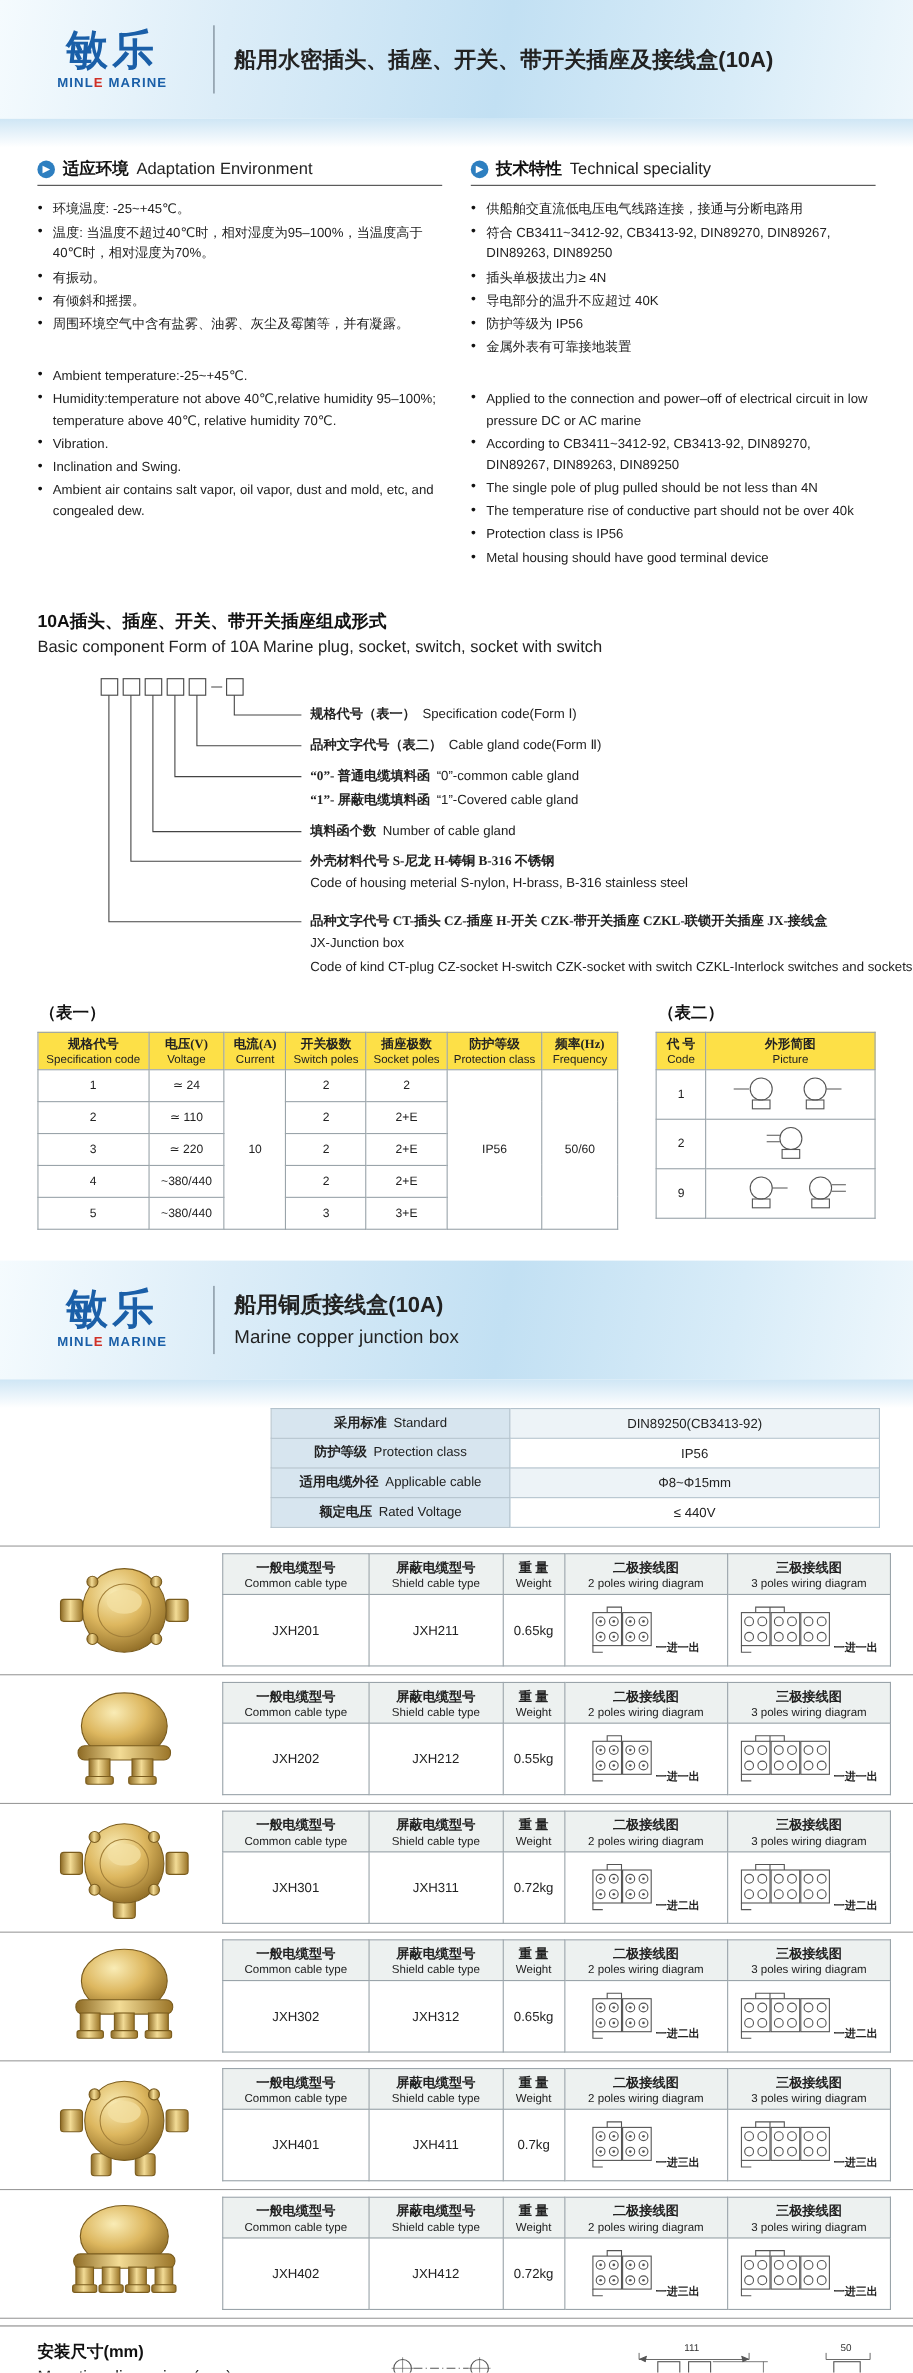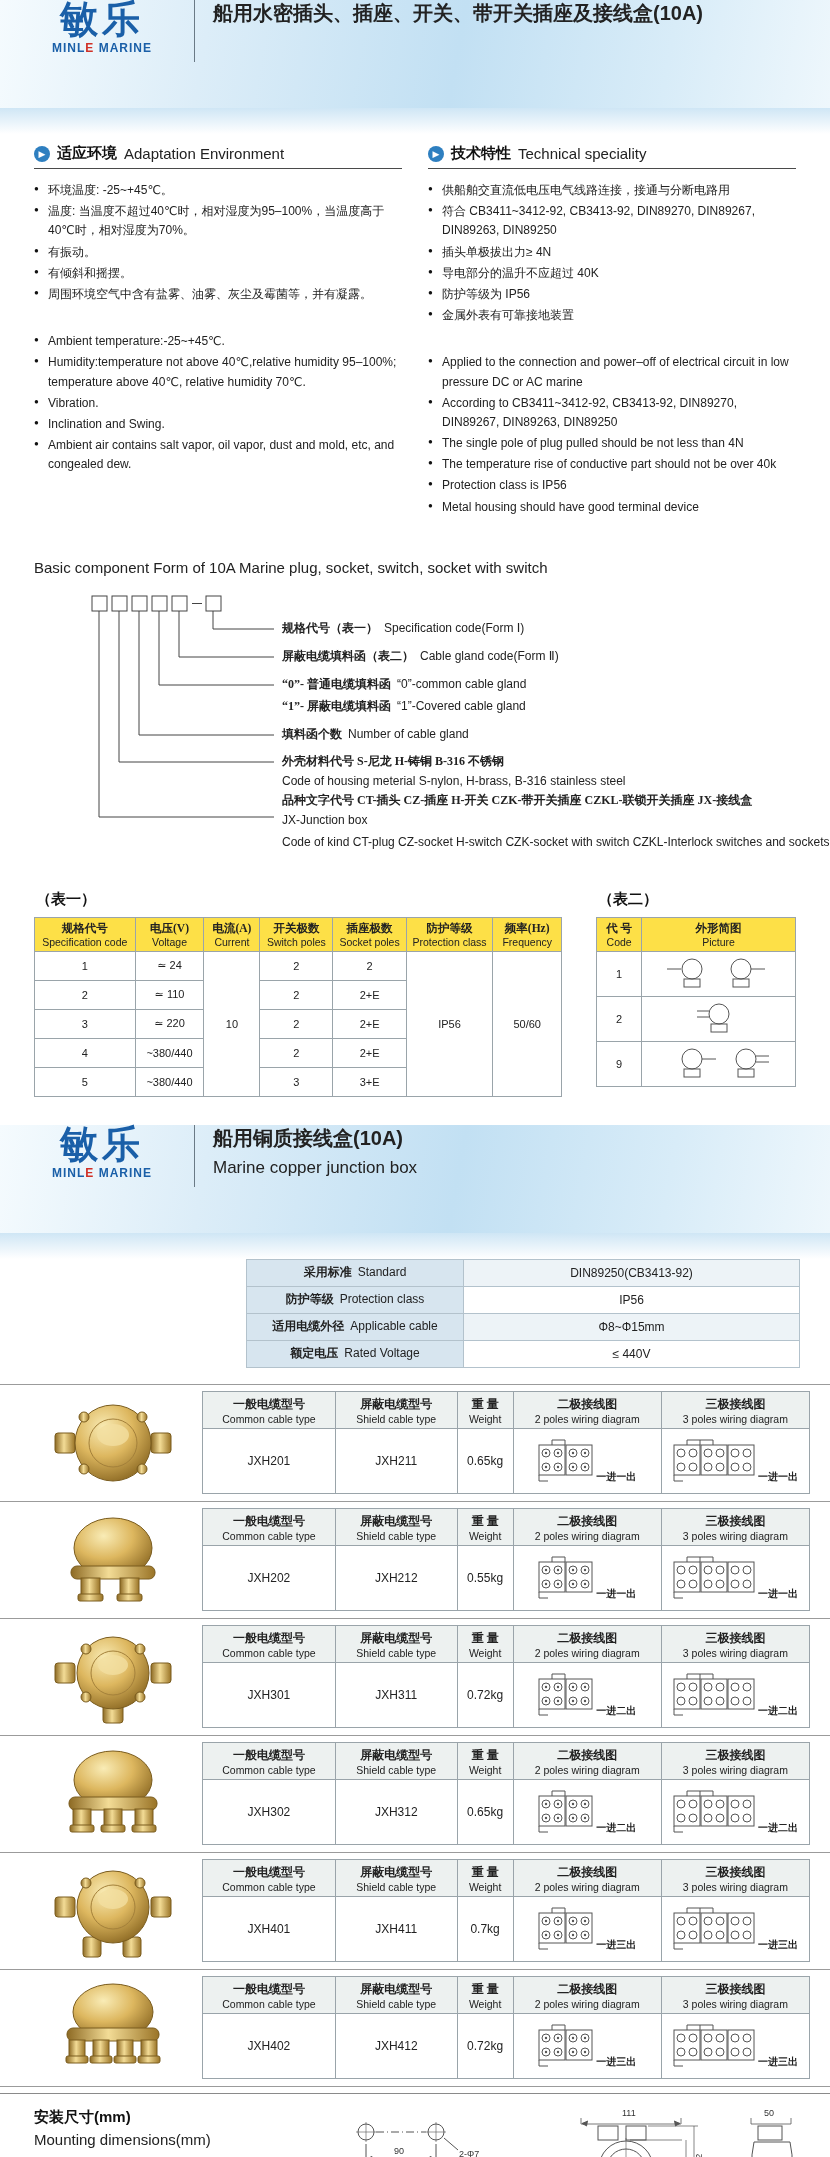--- a/index.html
+++ b/index.html
@@ -1,20 +1,20 @@
 <!DOCTYPE html>
 <html><head>
 <meta charset="utf-8">
 <style>
   html,body{margin:0;padding:0;background:#fff;}
   body{font-family:"Liberation Sans","DejaVu Sans",sans-serif;color:#333;}
   .page{position:relative;width:830px;height:2157px;margin:0 auto;background:#fff;overflow:hidden;}
 
   
-  .banner{position:relative;height:108px;display:flex;
+  .banner{position:relative;height:108px;display:flex;align-items:center;
     background:linear-gradient(100deg,#f5fbfe 0%,#dcedf8 25%,#c2e0f3 55%,#d8ecf8 80%,#eef7fc 100%);}
   .banner::after{content:"";position:absolute;left:0;right:0;bottom:-26px;height:26px;
     background:linear-gradient(180deg,#cfe6f5 0%,rgba(255,255,255,0) 100%);}
   .logo{width:160px;text-align:center;padding-left:22px;}
   .logo-cn{font-size:38px;font-weight:bold;color:#1a5fa8;letter-spacing:4px;line-height:1;}
   .logo-en{font-size:12px;font-weight:bold;color:#1a5fa8;letter-spacing:1px;margin-top:3px;}
   .logo-en .red{color:#d03026;}
   .vline{width:1px;height:62px;background:#6a7a86;margin:0 18px 0 12px;}
   .btitle-cn{font-size:20px;font-weight:bold;color:#222;}
   .btitle-en{font-size:17px;color:#222;margin-top:6px;}
@@ -296,46 +296,47 @@
         <li>According to CB3411~3412-92, CB3413-92, DIN89270, DIN89267, DIN89263, DIN89250</li>
         <li>The single pole of plug pulled should be not less than 4N</li>
         <li>The temperature rise of conductive part should not be over 40k</li>
         <li>Protection class is IP56</li>
         <li>Metal housing should have good terminal device</li>
       </ul>
     </div>
   </section>
 
   <section class="component">
+    <div class="comp-cn">10A插头、插座、开关、带开关插座组成形式</div>
     <div class="comp-en">Basic component Form of 10A Marine plug, socket, switch, socket with switch</div>
     <div class="diagram">
       <svg width="760" height="290">
         <g fill="none" stroke="#444">
           <rect x="58" y="10" width="15" height="15"></rect>
             <rect x="78" y="10" width="15" height="15"></rect>
           <rect x="98" y="10" width="15" height="15"></rect>
             <rect x="118" y="10" width="15" height="15"></rect>
           <rect x="138" y="10" width="15" height="15"></rect>
           <path d="M158 17.5 H168"></path>
           <rect x="172" y="10" width="15" height="15"></rect>
           <path d="M179 25 V43 H240"></path>
           <path d="M145 25 V71 H240"></path>
           <path d="M125 25 V99 H240"></path>
           <path d="M105 25 V149 H240"></path>
           <path d="M85 25 V176 H240"></path>
           <path d="M65 25 V231 H240"></path>
         </g>
       </svg>
       <div class="dlabel" style="top:34px"><span class="cn">规格代号（表一）</span><span class="en">Specification code(Form Ⅰ)</span></div>
-      <div class="dlabel" style="top:62px"><span class="cn">屏蔽电缆填料函（表二）</span><span class="en">Cable gland code(Form Ⅱ)</span></div>
+      <div class="dlabel" style="top:62px"><span class="cn">品种文字代号（表二）</span><span class="en">Cable gland code(Form Ⅱ)</span></div>
       <div class="dlabel" style="top:90px"><span class="cn">“0”- 普通电缆填料函</span><span class="en">“0”-common cable gland</span></div>
       <div class="dlabel" style="top:112px"><span class="cn">“1”- 屏蔽电缆填料函</span><span class="en">“1”-Covered cable gland</span></div>
       <div class="dlabel" style="top:140px"><span class="cn">填料函个数</span><span class="en">Number of cable gland</span></div>
       <div class="dlabel" style="top:167px"><span class="cn">外壳材料代号 S-尼龙 H-铸铜 B-316 不锈钢</span><span class="en blk">Code of housing meterial S-nylon, H-brass, B-316 stainless steel</span></div>
-      <div class="dlabel" style="top:206px"><span class="cn">品种文字代号 CT-插头 CZ-插座 H-开关 CZK-带开关插座 CZKL-联锁开关插座 JX-接线盒</span><span class="en blk">JX-Junction box</span><span class="en blk">Code of kind CT-plug CZ-socket H-switch CZK-socket with switch CZKL-Interlock switches and sockets</span></div>
+      <div class="dlabel" style="top:222px"><span class="cn">品种文字代号 CT-插头 CZ-插座 H-开关 CZK-带开关插座 CZKL-联锁开关插座 JX-接线盒</span><span class="en blk">JX-Junction box</span><span class="en blk">Code of kind CT-plug CZ-socket H-switch CZK-socket with switch CZKL-Interlock switches and sockets</span></div>
     </div>
   </section>
 
   <section class="formsrow">
     <div>
       <div class="formcap">（表一）</div>
       <table class="grid">
         <tbody>
             <tr>
           <th style="width:105px">

